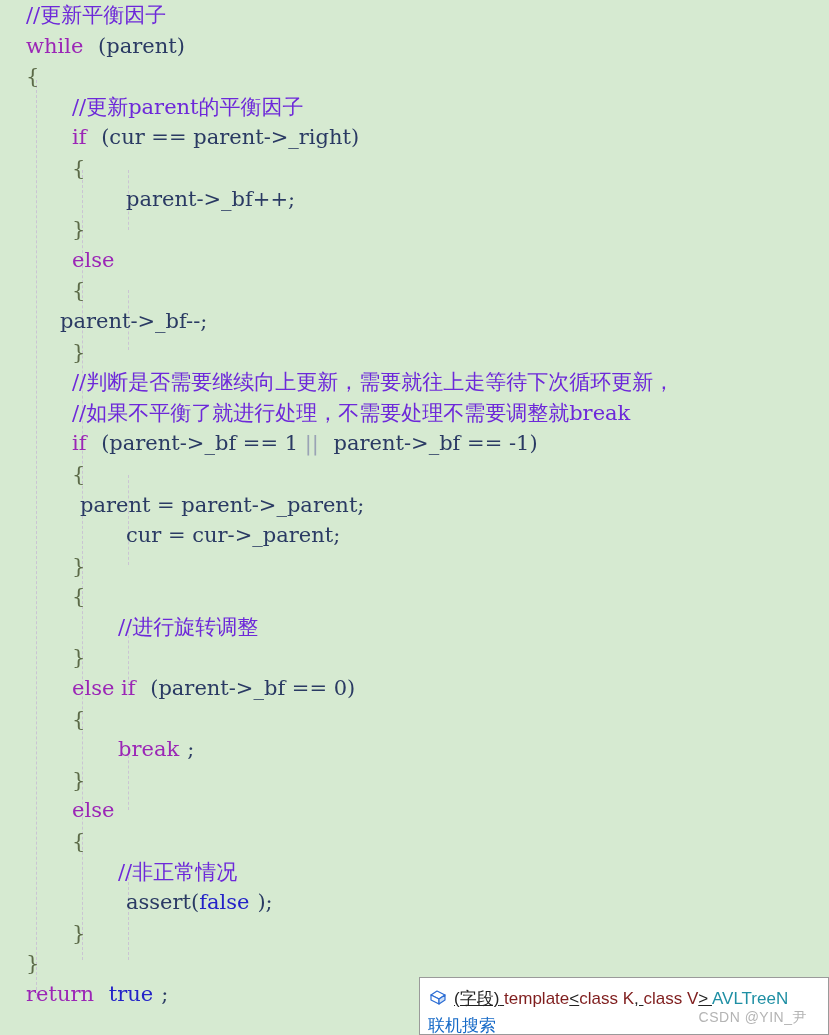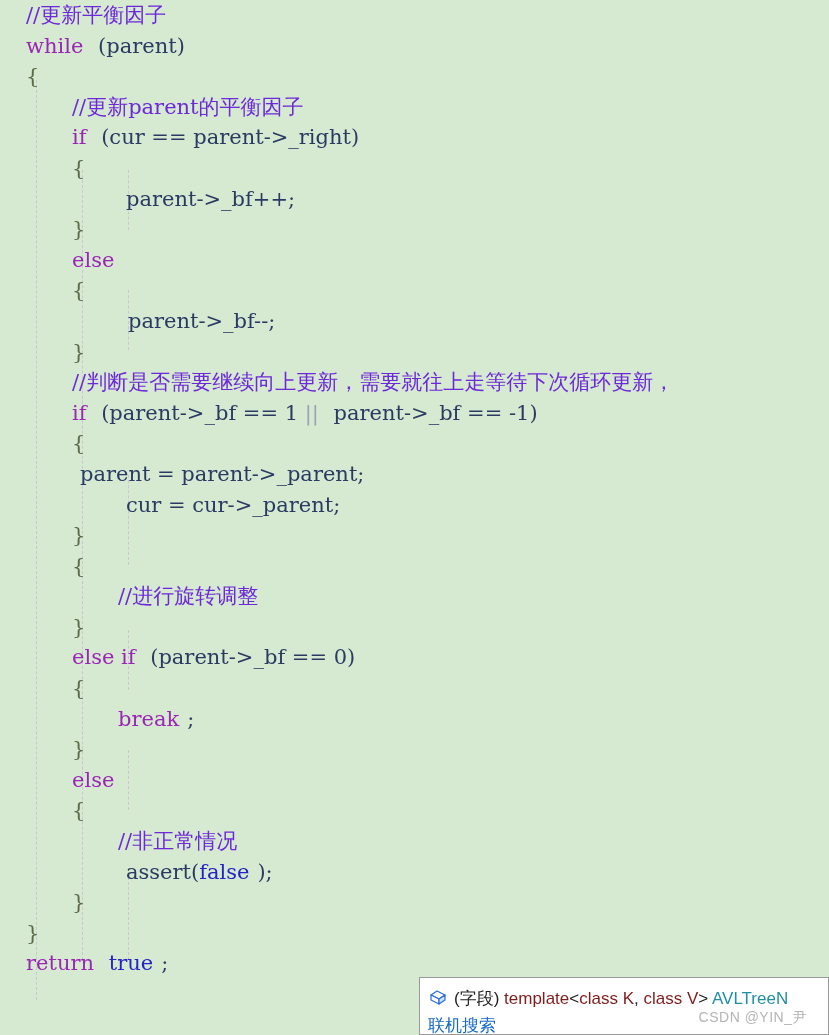--- a/index.html
+++ b/index.html
@@ -74,21 +74,21 @@
     white-space: nowrap;
   }
   .tt-icon { flex: 0 0 auto; margin-right: 6px; display: block; }
   .tt-text {
     font-size: 17px;
     color: #1a1a1a;
     white-space: nowrap;
   }
   .tt-blue  { color: #7f1d1d; }
   .tt-teal  { color: #1f8fa4; }
-  .tt-dark  { color: #222222; }
+  .tt-dark  { color: #222222; text-decoration: underline; }
   #tooltip-search {
     position: absolute;
     left: 8px;
     top: 36px;
     font-size: 17px;
     color: #1569c7;
     font-family: "Liberation Sans", sans-serif;
     white-space: nowrap;
   }
 
@@ -124,23 +124,24 @@
         <div class="code-line" style="padding-left: 26px;"><span class="txt cmt">//更新平衡因子</span></div>
         <div class="code-line" style="padding-left: 26px;"><span class="txt kw">while</span><span class="txt plain"> (parent)</span></div>
         <div class="code-line" style="padding-left: 26px;"><span class="txt brace">{</span></div>
         <div class="code-line" style="padding-left: 72px;"><span class="txt cmt">//更新parent的平衡因子</span></div>
         <div class="code-line" style="padding-left: 72px;"><span class="txt kw">if</span><span class="txt plain"> (cur == parent-&gt;_right)</span></div>
         <div class="code-line" style="padding-left: 72px;"><span class="txt brace">{</span></div>
         <div class="code-line" style="padding-left: 118px;"><span class="txt plain">parent-&gt;_bf++;</span></div>
         <div class="code-line" style="padding-left: 72px;"><span class="txt brace">}</span></div>
         <div class="code-line" style="padding-left: 72px;"><span class="txt kw">else</span></div>
         <div class="code-line" style="padding-left: 72px;"><span class="txt brace">{</span></div>
-        <div class="code-line" style="padding-left: 120px;"><span class="txt plain">parent-&gt;_bf--;</span></div>
+        <div class="code-line" style="padding-left: 52px;"><span class="txt plain">parent-&gt;_bf--;</span></div>
         <div class="code-line" style="padding-left: 72px;"><span class="txt brace">}</span></div>
         <div class="code-line" style="padding-left: 72px;"><span class="txt cmt">//判断是否需要继续向上更新，需要就往上走等待下次循环更新，</span></div>
+        <div class="code-line" style="padding-left: 72px;"><span class="txt cmt">//如果不平衡了就进行处理，不需要处理不需要调整就break</span></div>
         <div class="code-line" style="padding-left: 72px;"><span class="txt kw">if</span><span class="txt plain"> (parent-&gt;_bf == 1 </span><span class="txt orbar">||</span><span class="txt plain"> parent-&gt;_bf == -1)</span></div>
         <div class="code-line" style="padding-left: 72px;"><span class="txt brace">{</span></div>
         <div class="code-line" style="padding-left: 72px;"><span class="txt plain">parent = parent-&gt;_parent;</span></div>
         <div class="code-line" style="padding-left: 118px;"><span class="txt plain">cur = cur-&gt;_parent;</span></div>
         <div class="code-line" style="padding-left: 72px;"><span class="txt brace">}</span></div>
         <div class="code-line" style="padding-left: 72px;"><span class="txt brace">{</span></div>
         <div class="code-line" style="padding-left: 118px;"><span class="txt cmt">//进行旋转调整</span></div>
         <div class="code-line" style="padding-left: 72px;"><span class="txt brace">}</span></div>
         <div class="code-line" style="padding-left: 72px;"><span class="txt kw">else if</span><span class="txt plain"> (parent-&gt;_bf == 0)</span></div>
         <div class="code-line" style="padding-left: 72px;"><span class="txt brace">{</span></div>

